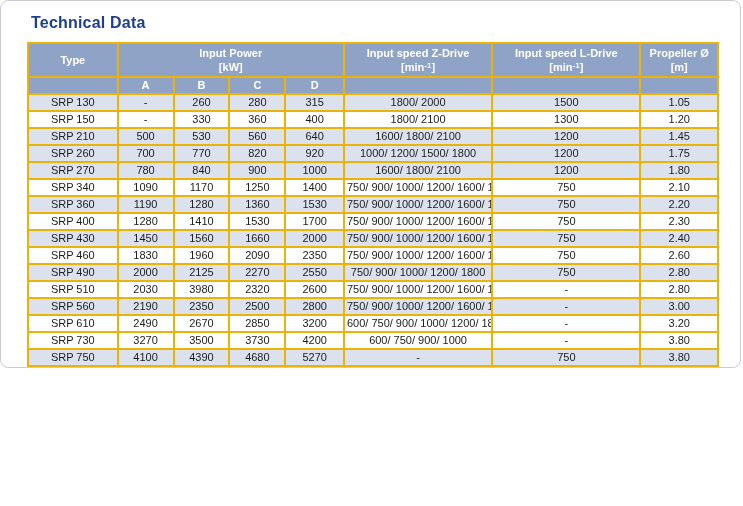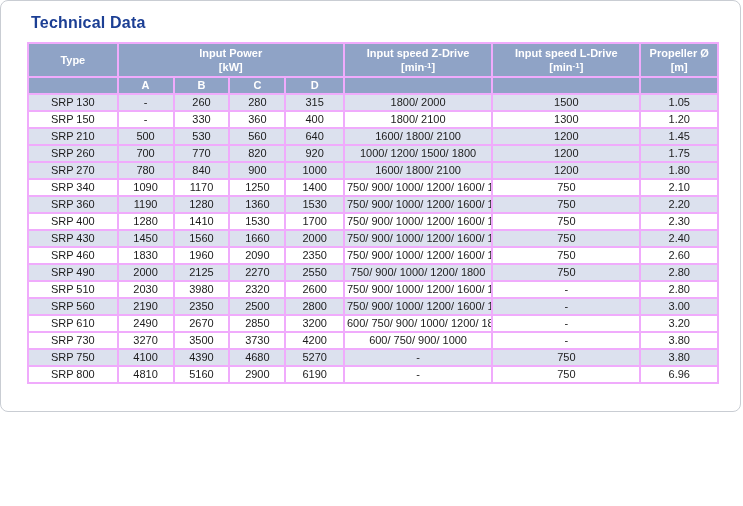--- a/index.html
+++ b/index.html
@@ -1,40 +1,40 @@
 <!DOCTYPE html>
 <html><head>
 <meta charset="utf-8">
 <style>
   html, body { margin: 0; padding: 0; background: #fff; }
   body { font-family: "Liberation Sans", sans-serif; }
   .frame {
     position: relative;
     width: 741px;
-    height: 412px;
+    height: 368px;
     border: 1px solid #c9cdd3;
     border-radius: 8px;
     background: #ffffff;
     overflow: hidden;
     box-sizing: border-box;
   }
   .page-title {
     margin: 13px 0 0 30px;
     font-size: 16px;
     font-weight: bold;
     color: #1c3f94;
     letter-spacing: 0.2px;
   }
   table.tech {
     margin: 10px 0 0 26px;
     width: 692px;
     table-layout: fixed;
     border-collapse: separate;
     border-spacing: 2px;
-    background: #f0abfc;
+    background: #eab308;
   }
   table.tech th, table.tech td {
     padding: 0 2px;
     overflow: hidden;
     white-space: nowrap;
   }
   table.tech th {
     background: #8fa3c6;
     color: #ffffff;
     font-size: 11px;

